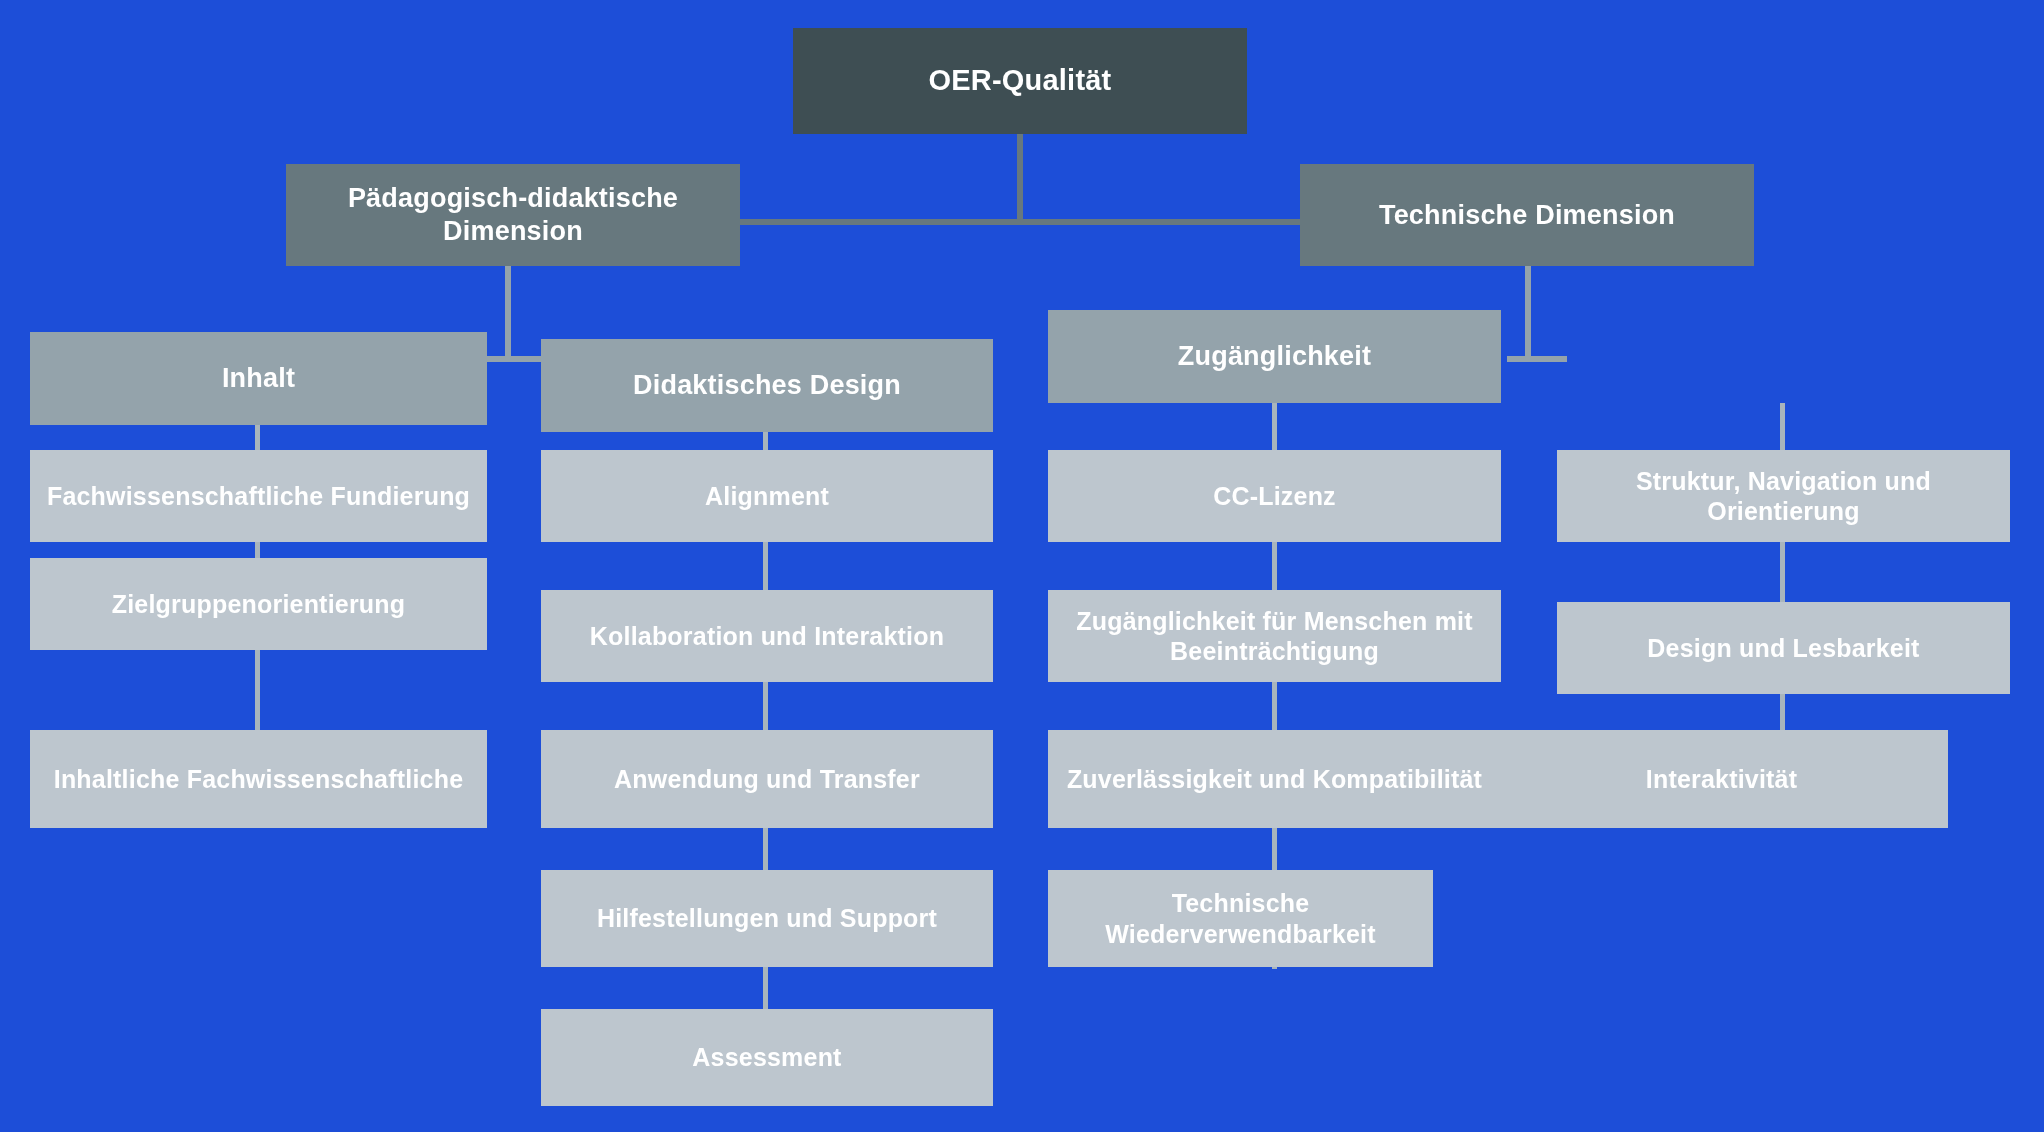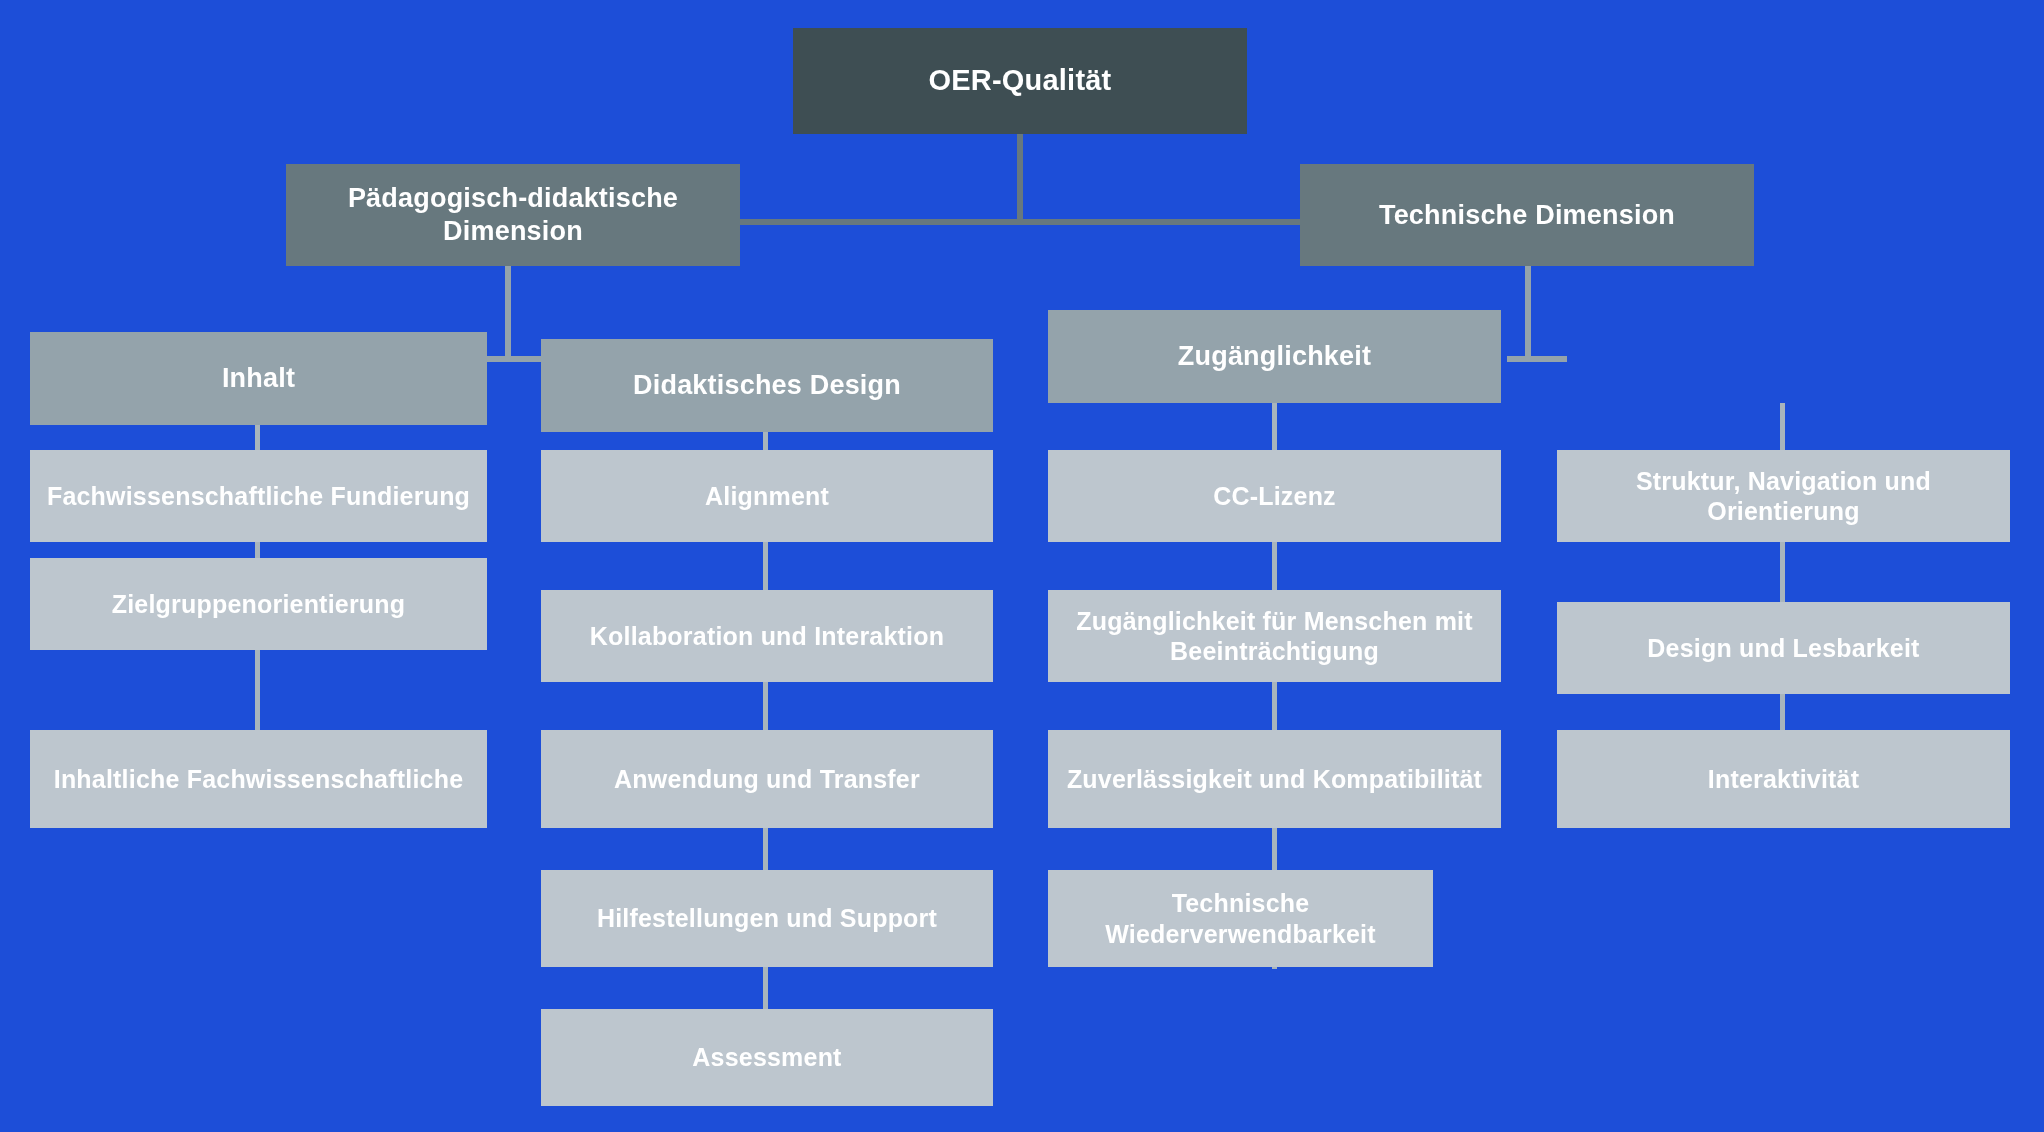--- a/index.html
+++ b/index.html
@@ -115,17 +115,17 @@
   <div class="node lvl-leaf" style="left:1048px;top:870px;width:385px;height:97px;">
     <span>Technische Wiederverwendbarkeit</span>
   </div>
 
   <div class="node lvl-leaf" style="left:1557px;top:450px;width:453px;height:92px;">
     <span>Struktur, Navigation und Orientierung</span>
   </div>
   <div class="node lvl-leaf" style="left:1557px;top:590px;width:453px;height:92px;margin-top:12px;">
     <span>Design und Lesbarkeit</span>
   </div>
-  <div class="node lvl-leaf" style="left:1557px;top:730px;width:453px;height:98px;">
+  <div class="node lvl-leaf" style="left:1495px;top:730px;width:453px;height:98px;">
     <span>Interaktivität</span>
   </div>
 
 </div>
 
 </body></html>

